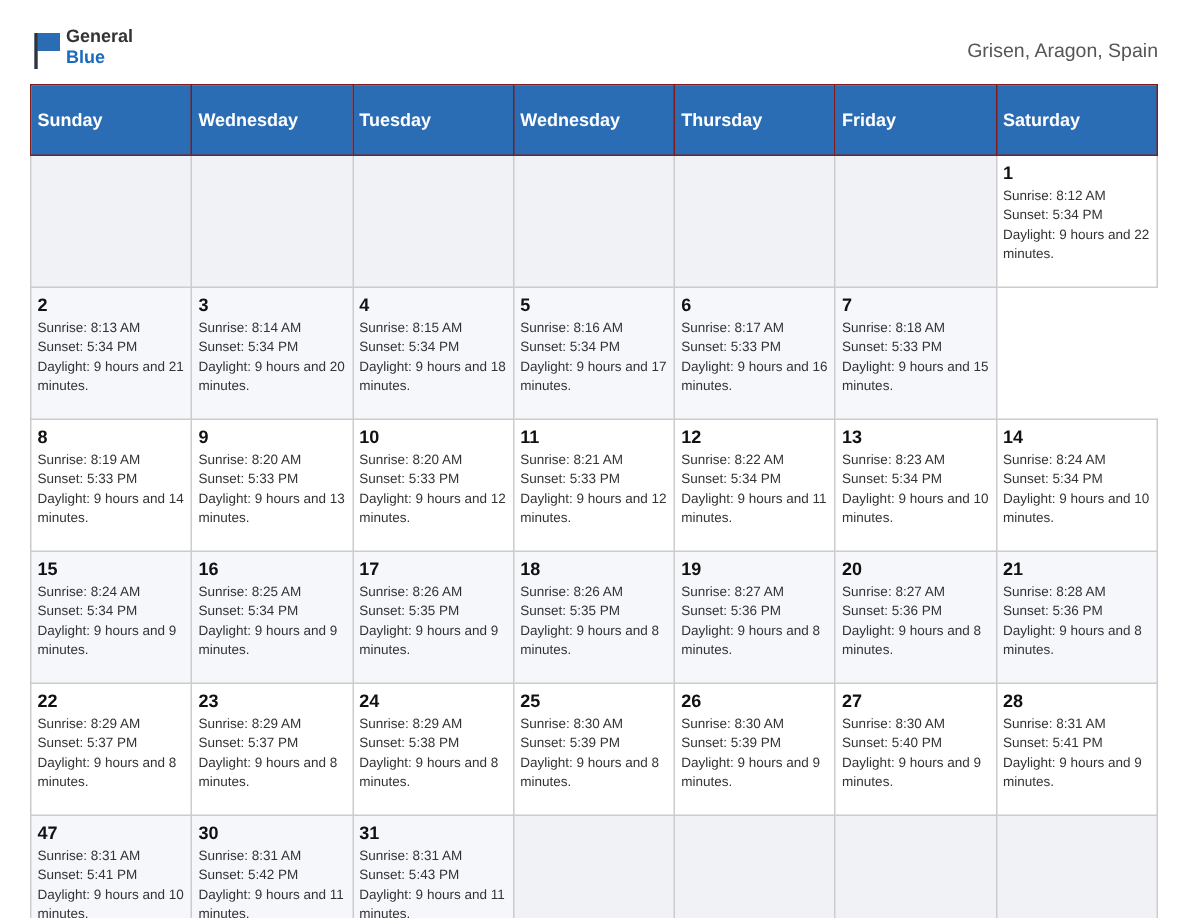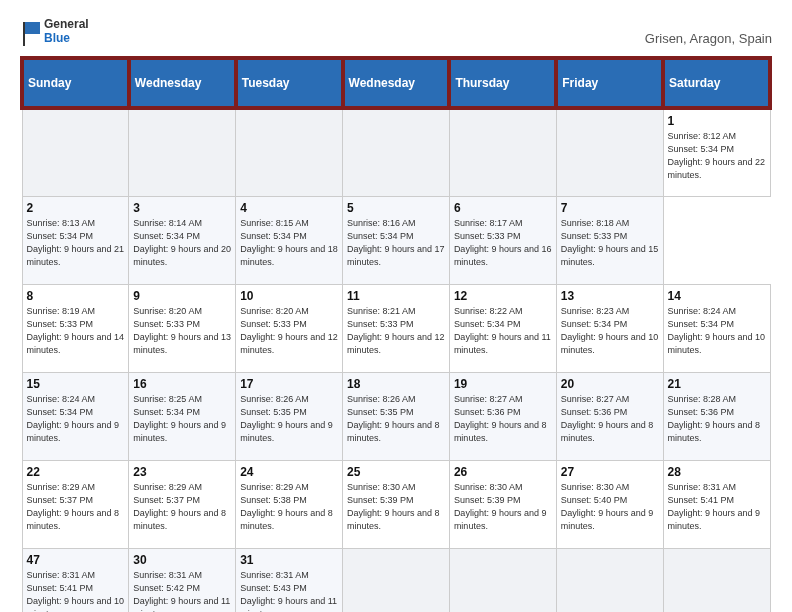--- a/index.html
+++ b/index.html
@@ -13,21 +13,21 @@
     .page {
       width: 792px;
       height: 612px;
       padding: 18px 20px 12px 20px;
       display: flex;
       flex-direction: column;
     }
     .header {
       display: flex;
       justify-content: space-between;
-      align-items: flex-end;
+      align-items: center;
       margin-bottom: 10px;
     }
     .logo {
       display: flex;
       align-items: center;
       gap: 4px;
     }
     .header-right {
       text-align: right;
     }
@@ -48,21 +48,21 @@
       width: 100%;
       table-layout: fixed;
     }
     .calendar thead tr th {
       background-color: #2a6db5;
       color: #fff;
       font-size: 12px;
       font-weight: bold;
       padding: 16px 4px;
       text-align: left;
-      border: 4px solid #7f1d1d;
+      border: 1px solid #7f1d1d;
     }
     .calendar tbody tr td {
       border: 1px solid #ccc;
       vertical-align: top;
       padding: 4px 4px 3px 4px;
       font-size: 9.5px;
       color: #333;
       background: #fff;
       height: 88px;
     }

